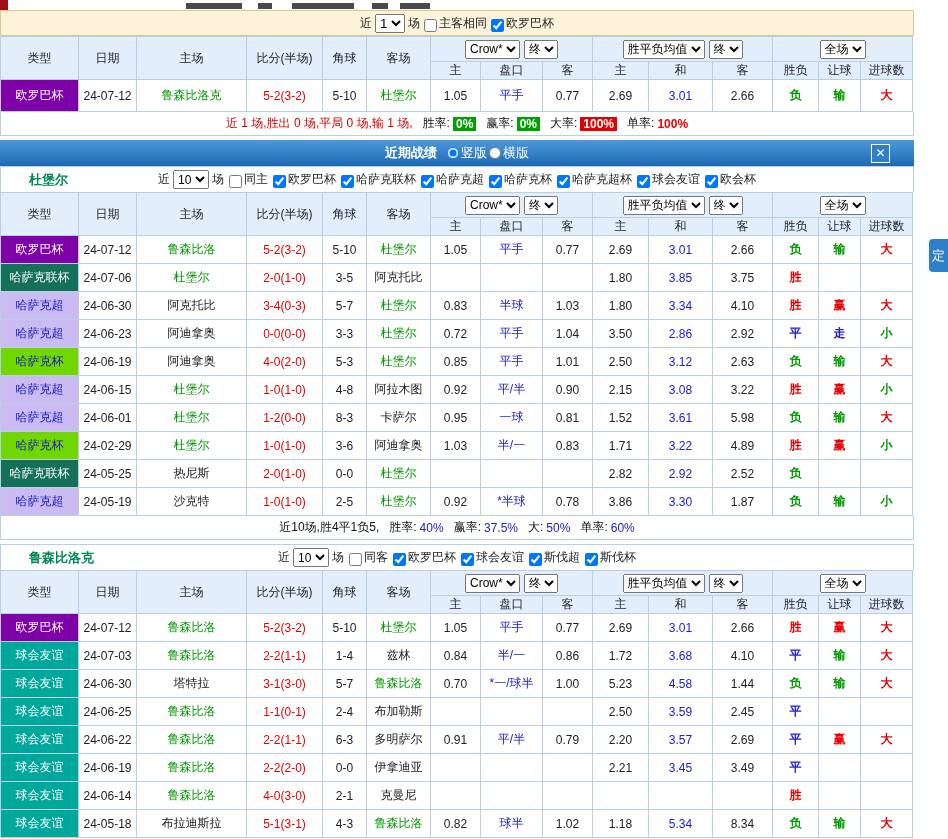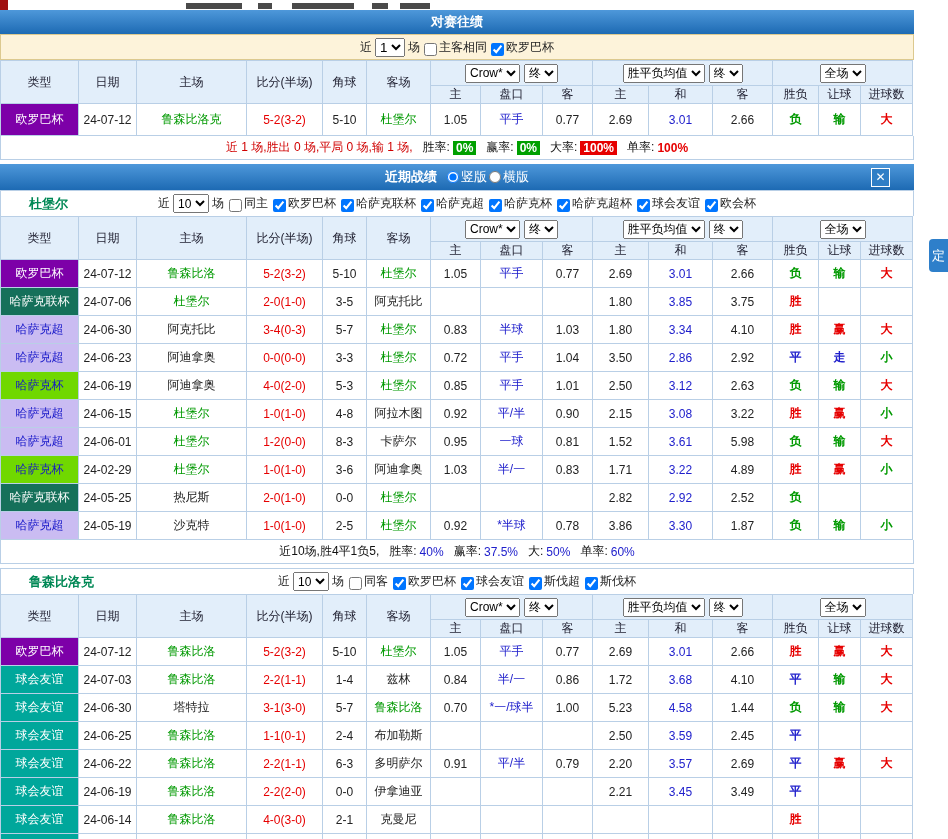--- a/index.html
+++ b/index.html
@@ -63,23 +63,20 @@
   <div class="top-strip">
     <div class="corner-red"></div>
     <span class="frag f1"></span>
     <span class="frag f2"></span>
     <span class="frag f3"></span>
     <span class="frag f4"></span>
     <span class="frag f5"></span>
   </div>
 
   <div class="wrap">
-    <div class="title-bar">
-      <span>对赛往绩</span>
-    </div>
 
     <div class="h2h-filter">
       <span>近</span>
       <select><option>1</option></select>
       <span>场</span>
       <label class="cb">
         <input type="checkbox" style="">
         <span>主客相同</span>
       </label>
       <label class="cb">

